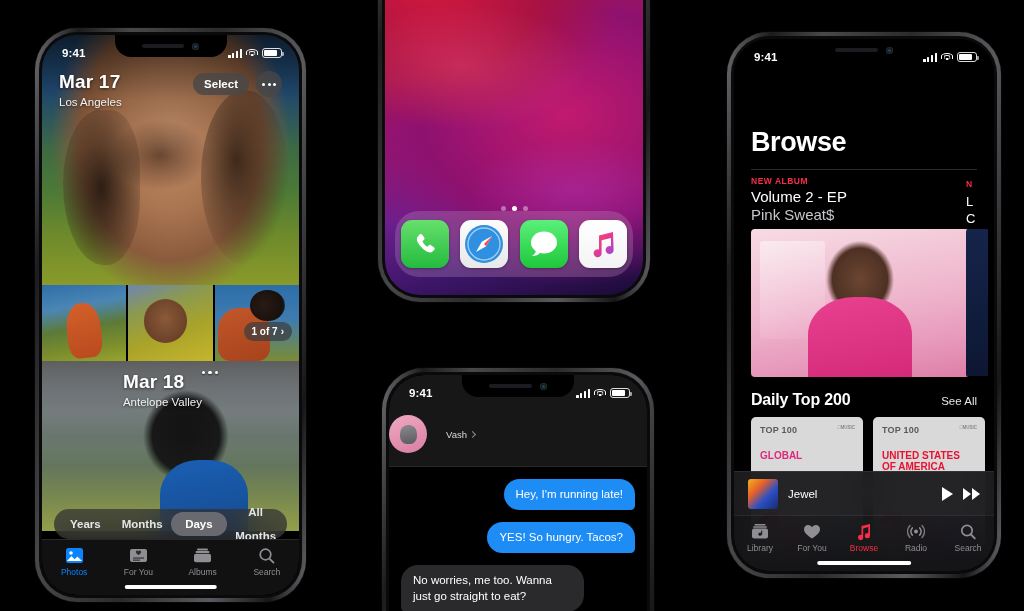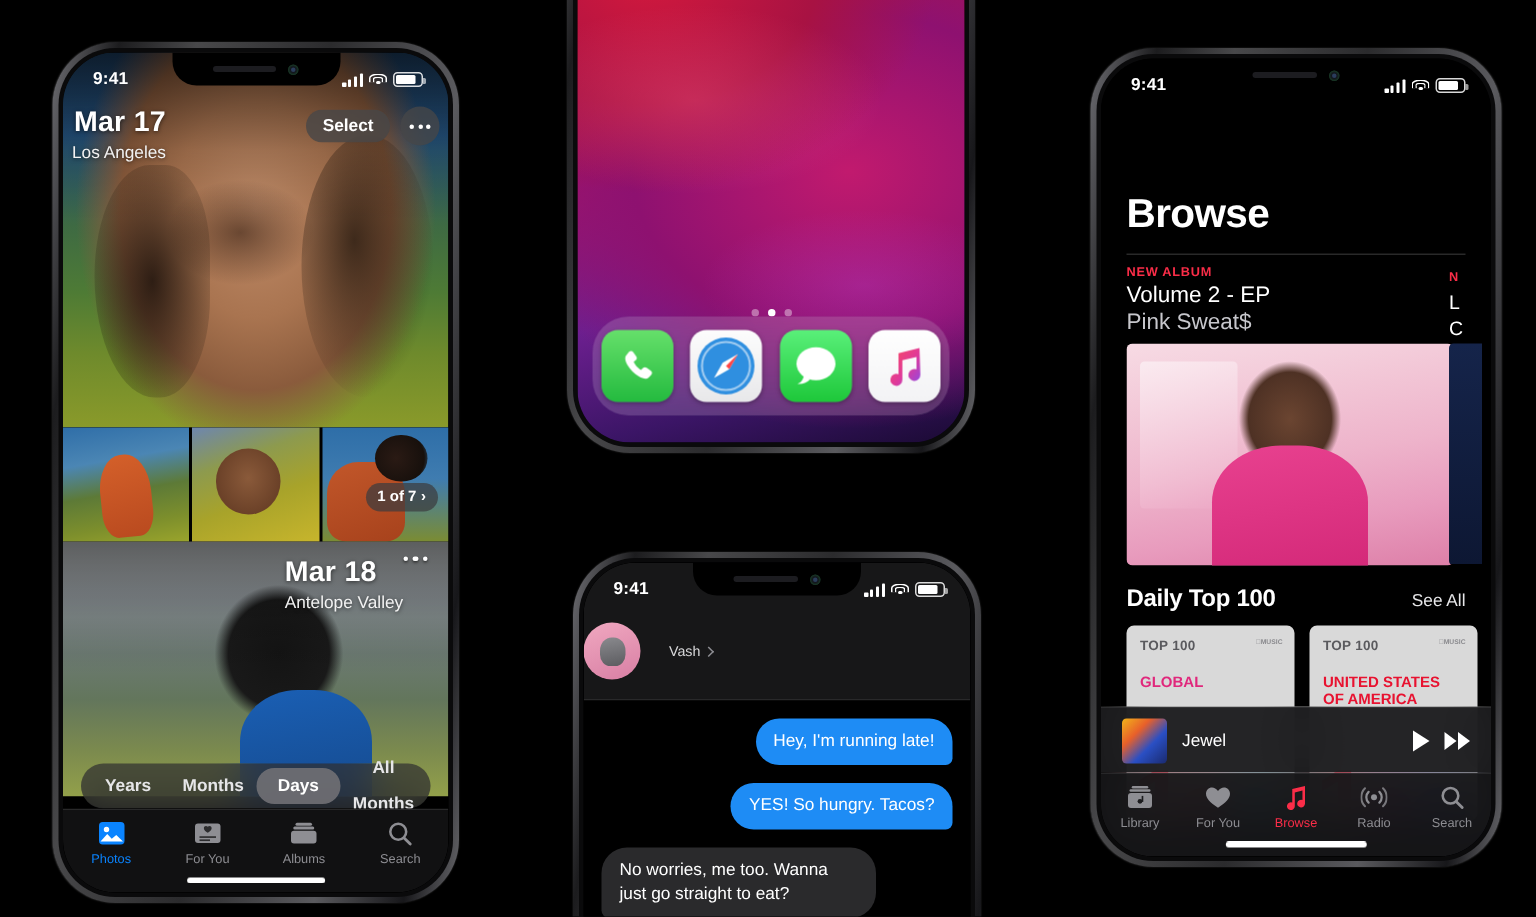--- a/index.html
+++ b/index.html
@@ -87,22 +87,22 @@
     background: radial-gradient(ellipse at 50% 50%, rgba(20,12,8,.8), rgba(25,18,10,.2) 70%, transparent);
     border-radius: 50% 40% 45% 55%;
   }
   .hero-img:after {
     content:''; position:absolute; right:4%; top:22%; width:34%; height:70%;
     background: radial-gradient(ellipse at 40% 40%, rgba(30,20,12,.75), transparent 72%);
     border-radius: 50%;
   }
   .hero-shade { position:absolute; inset:0;
     background: linear-gradient(180deg, rgba(0,0,0,.55) 0%, rgba(0,0,0,.12) 26%, transparent 45%); }
-  .hero-head { position: absolute; top: 36px; left: 0; right: 0; padding: 0 6px;
-    display: flex; align-items: flex-start; justify-content: space-between; z-index: 6; text-align: right; }
+  .hero-head { position: absolute; top: 36px; left: 0; right: 0; padding: 0 17px;
+    display: flex; align-items: flex-start; justify-content: space-between; z-index: 6; }
   .hero-date { color: #fff; font-size: 19px; font-weight: bold; letter-spacing: .2px;
                text-shadow: 0 1px 3px rgba(0,0,0,.6); }
   .hero-loc { color: #f2f2f2; font-size: 11.5px; margin-top: 3px; font-weight: 500;
               text-shadow: 0 1px 3px rgba(0,0,0,.6); }
   .hero-actions { display: flex; align-items: center; gap: 7px; }
   .pill-select { background: rgba(70,70,72,.78); color: #fff; font-size: 11.5px; font-weight: 600;
     padding: 5px 11px; border-radius: 13px; backdrop-filter: blur(6px); }
   .circle-more { width: 26px; height: 26px; border-radius: 50%; background: rgba(70,70,72,.78);
     display: flex; align-items: center; justify-content: center; gap: 2.5px; }
   .circle-more i { width: 3px; height: 3px; border-radius: 50%; background: #fff; display: block; }
@@ -131,21 +131,21 @@
   .hero2-img { position: absolute; inset: 0;
     background:
       radial-gradient(ellipse 58px 62px at 56% 44%, #141414 0%, #191919 58%, transparent 74%),
       linear-gradient(180deg,#b9bcbe 0%,#8d9498 22%,#6c7a72 44%,#63765c 62%,#7b8a4e 82%,#93a04a 100%);
   }
   .hero2-img:after { content:''; position:absolute; left:46%; top:58%; width:34%; height:46%;
     background: linear-gradient(170deg,#1a5fb4,#15498c); border-radius: 44% 44% 0 0; }
   .hero2-shade { position:absolute; inset:0;
     background: linear-gradient(180deg, rgba(0,0,0,.5) 0%, rgba(0,0,0,.1) 30%, transparent 52%); }
   .hero2-head { position: absolute; top: 10px; left: 0; right: 0; padding: 0 14px;
-    display: flex; align-items: flex-start; justify-content: flex-end; z-index: 6; }
+    display: flex; align-items: flex-start; justify-content: center; z-index: 6; }
 
   .segbar { position: absolute; left: 12px; right: 12px; bottom: 56px; z-index: 20;
     height: 30px; border-radius: 15px; background: rgba(48,48,50,.72); backdrop-filter: blur(12px);
     display: flex; align-items: center; padding: 3px; }
   .seg { flex: 1; text-align: center; font-size: 11.5px; color: #e6e6e8; font-weight: 600;
     line-height: 24px; border-radius: 12px; }
   .seg.active { background: rgba(110,110,115,.95); color: #fff; }
 
   .tabbar { position: absolute; bottom: 0; left: 0; right: 0; height: 56px; z-index: 25;
     background: rgba(18,18,20,.92); backdrop-filter: blur(14px);
@@ -531,21 +531,21 @@
             <div class="m-cover"></div>
 
             <div class="m-peek">
               <div class="k">N</div>
               <div>L</div>
               <div>C</div>
               <div class="pk-cover"></div>
             </div>
 
             <div class="m-sec">
-              <h2>Daily Top 100</h2>
+              <h2>Daily Top 200</h2>
               <span class="see">See All</span>
             </div>
 
             <div class="m-cards">
               <div class="card100">
                 <div class="t100">TOP 100</div>
                 <div class="cty" style="color:#e0287c">GLOBAL</div>
                 <div class="amusic">MUSIC</div>
                 <div class="big">
                   <span class="g1">1</span>

